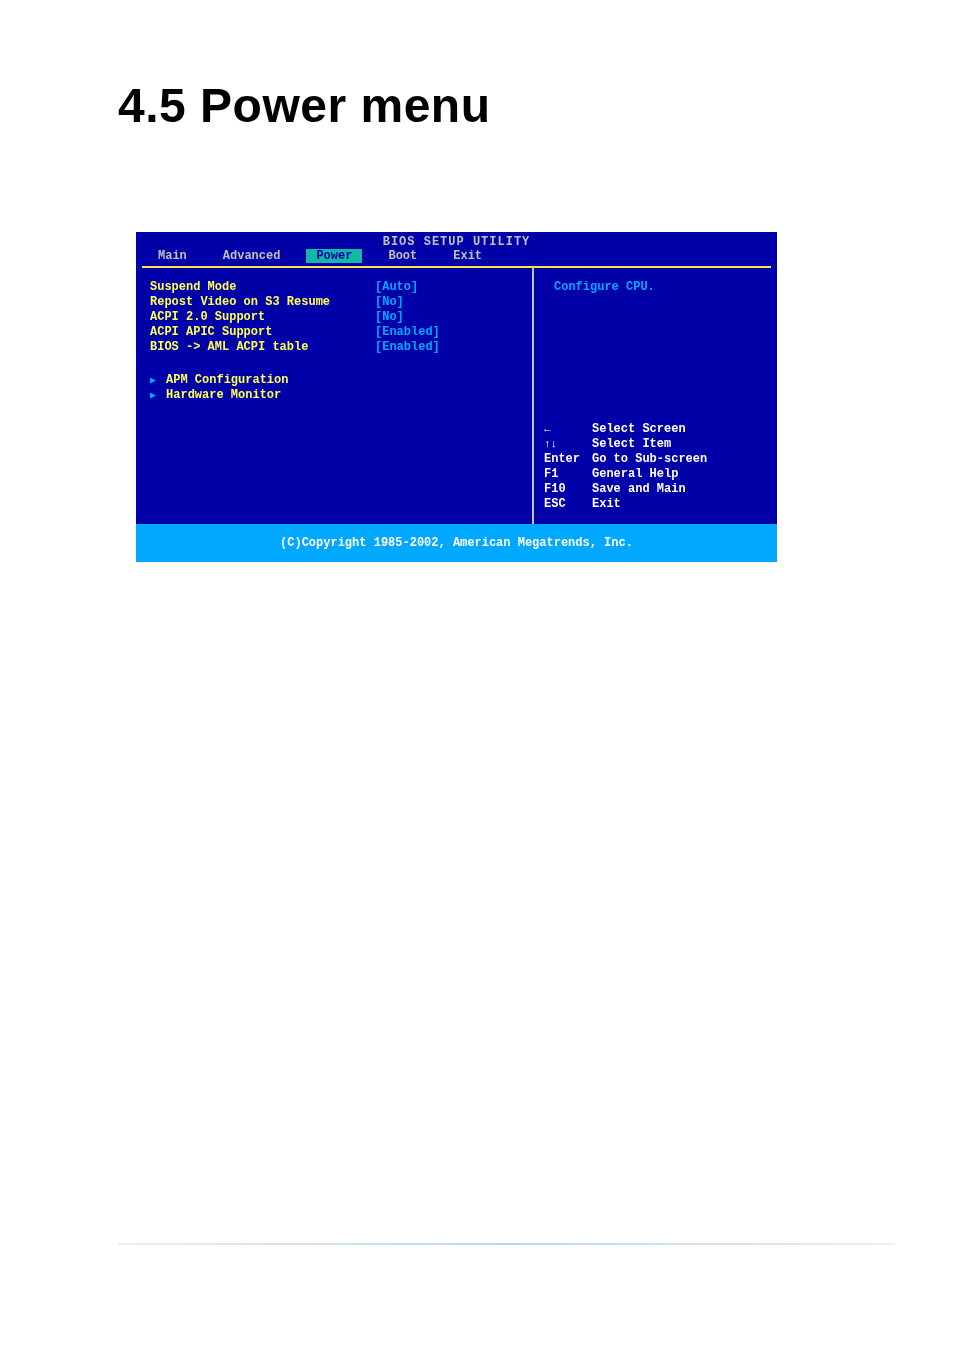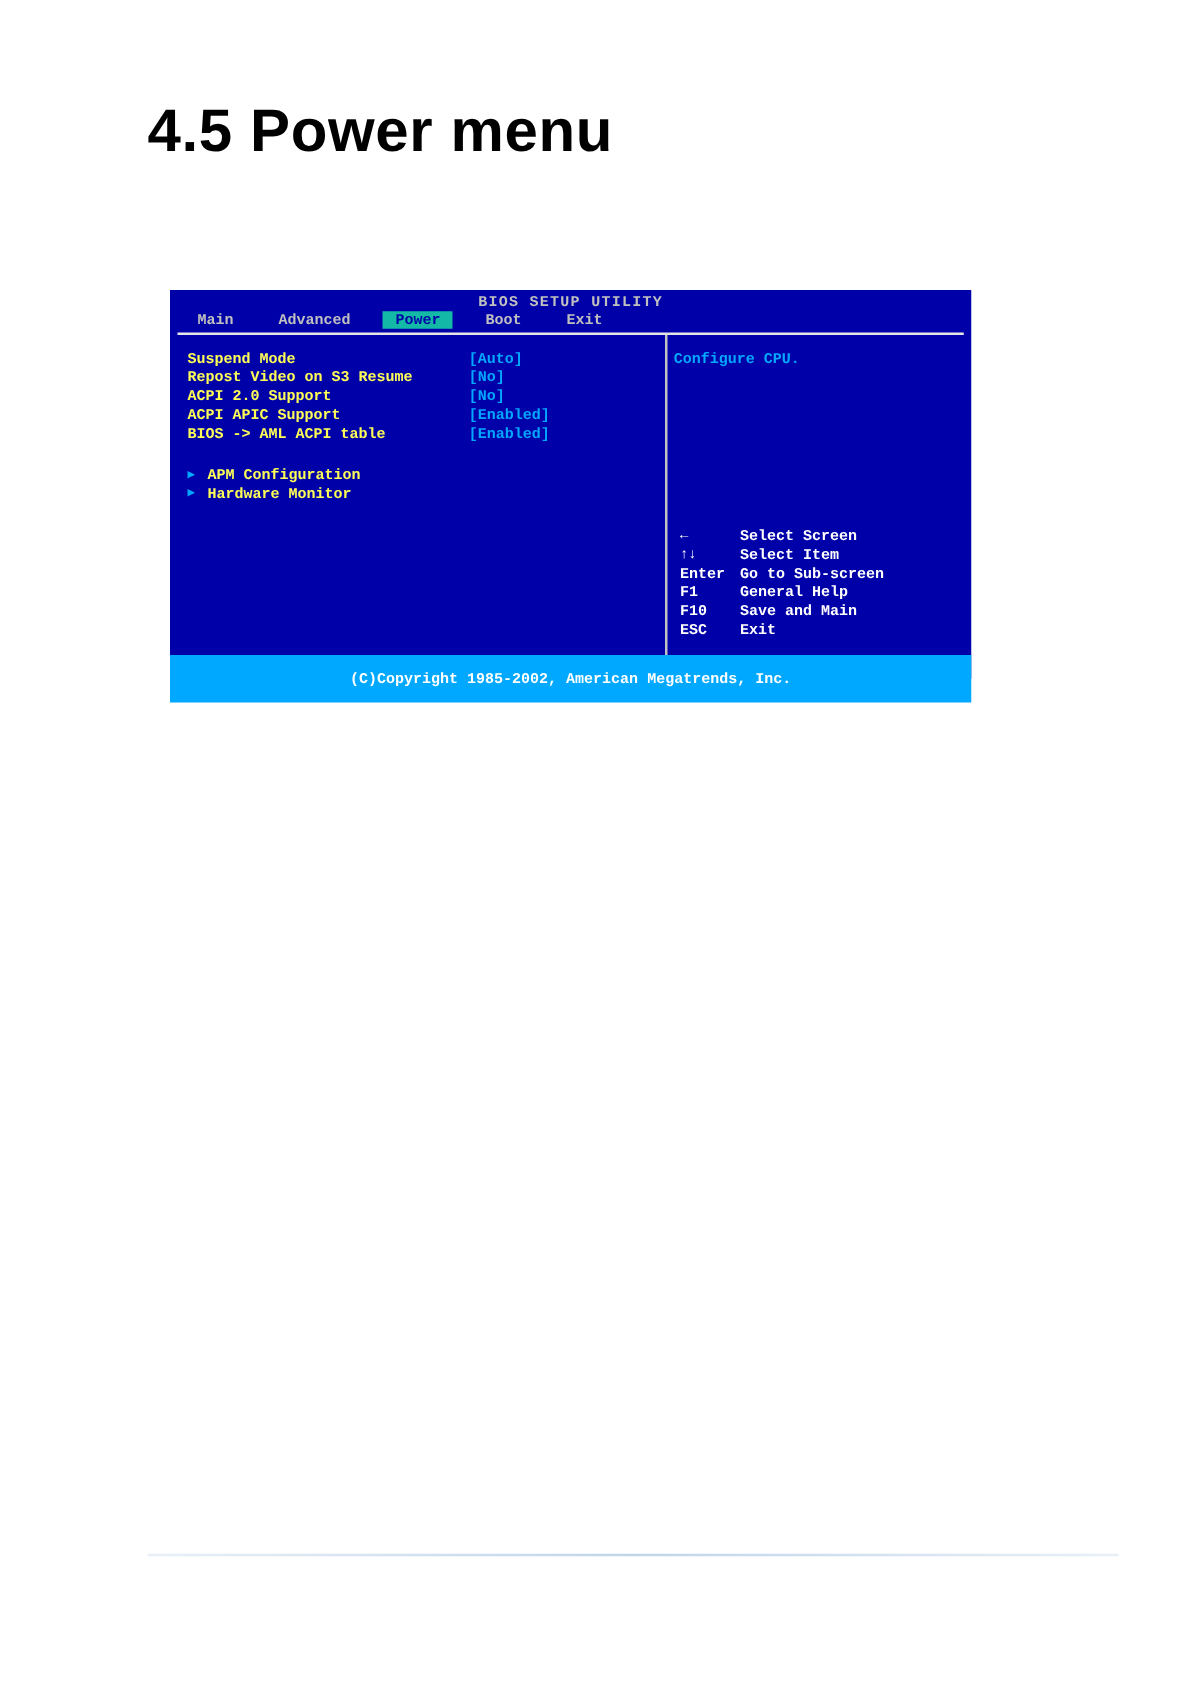--- a/index.html
+++ b/index.html
@@ -54,31 +54,31 @@
     }
     .tab.selected {
       background: #14b8a6;
       color: #0000a8;
       font-family: Liberation Mono, monospace;
     }
     .content-area {
       display: flex;
       height: 258px;
       margin: 3px 6px 0 6px;
-      border-top: 2px solid #e5e5e5;
+      border-top: 2px solid #fde047;
     }
     .main-panel {
       width: 392px;
       border-right: 2px solid #c0c0c0;
       padding: 12px 8px;
       color: #ffff55;
     }
     .side-panel {
       flex: 1;
-      padding: 12px 5px;
+      padding: 12px 20px;
       color: #00a8ff;
       position: relative;
     }
     .option-row {
       display: flex;
       padding: 0;
       line-height: 15px;
     }
     .option-label {
       width: 225px;

